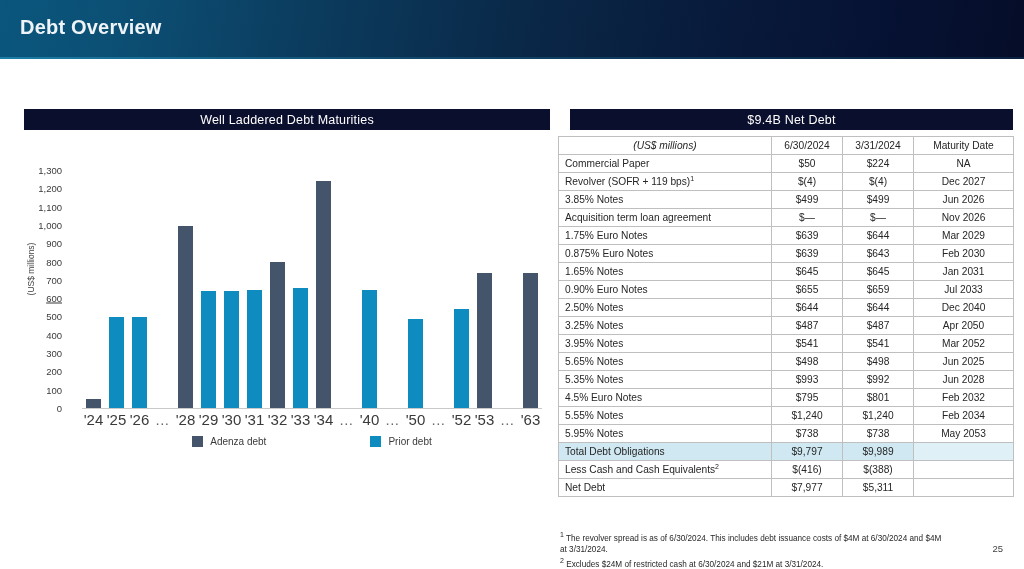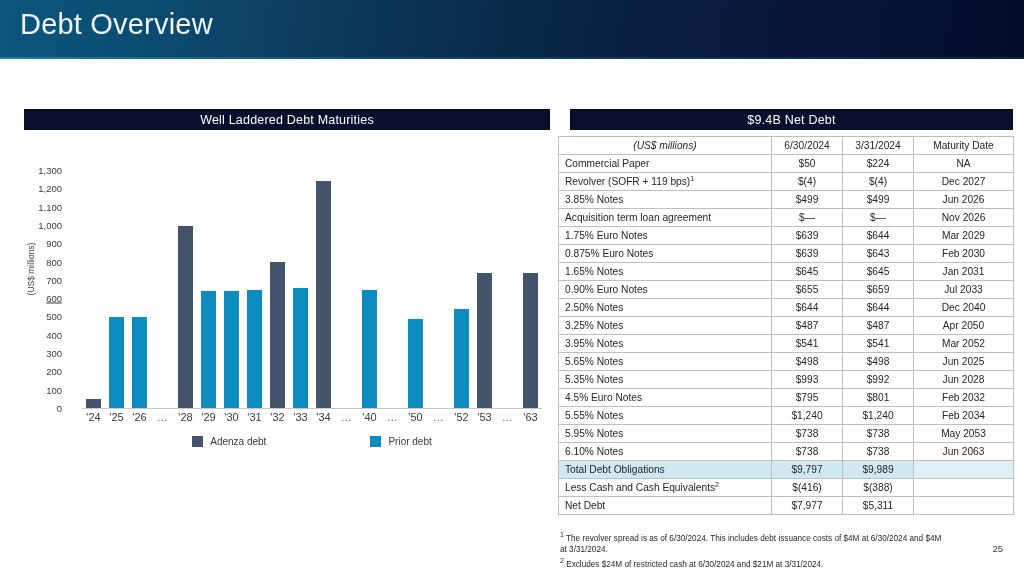--- a/index.html
+++ b/index.html
@@ -17,23 +17,23 @@
 
   
   .slide-header {
     position: absolute;
     left: 0; top: 0;
     width: 1024px; height: 57px;
     background: linear-gradient(100deg, #0a567d 0%, #0c4f74 12%, #0b3a5c 32%, #0a2747 52%, #08193a 72%, #061132 88%, #050d28 100%);
   }
   .slide-title {
     position: absolute;
-    left: 20px; top: 8px;
-    font-size: 29px;
-    font-weight: 400;
+    left: 20px; top: 16px;
+    font-size: 20px;
+    font-weight: 700;
     color: #eef4f8;
     letter-spacing: 0.2px;
     white-space: nowrap;
   }
   .header-underline {
     position: absolute;
     left: 0; top: 57px;
     width: 1024px; height: 2px;
     background: linear-gradient(100deg, #1b7fa8 0%, #10496c 40%, #0a2040 100%);
   }
@@ -116,21 +116,21 @@
   .x-labels {
     position: absolute;
     left: 70px;
     top: 275px;
     right: 8px;
     display: flex;
   }
   .x-label {
     flex: 1 1 0;
     text-align: center;
-    font-size: 11px;
+    font-size: 15px;
     color: #3a3a3a;
   }
   .x-label.gap { color: #6a6a6a; letter-spacing: 0.5px; }
 
   .legend {
     position: absolute;
     left: 70px;
     top: 300px;
     right: 8px;
     display: flex;
@@ -435,26 +435,20 @@
           <td class="num">$1,240</td>
           <td class="num">$1,240</td>
           <td class="mat">Feb 2034</td>
         </tr>
         <tr>
           <td class="lbl">5.95% Notes</td>
           <td class="num">$738</td>
           <td class="num">$738</td>
           <td class="mat">May 2053</td>
         </tr>
-        <tr>
-          <td class="lbl">6.10% Notes</td>
-          <td class="num">$738</td>
-          <td class="num">$738</td>
-          <td class="mat">Jun 2063</td>
-        </tr>
         <tr class="total">
           <td class="lbl">Total Debt Obligations</td>
           <td class="num">$9,797</td>
           <td class="num">$9,989</td>
           <td class="mat"></td>
         </tr>
         <tr>
           <td class="lbl">Less Cash and Cash Equivalents<sup>2</sup></td>
           <td class="num">$(416)</td>
           <td class="num">$(388)</td>

